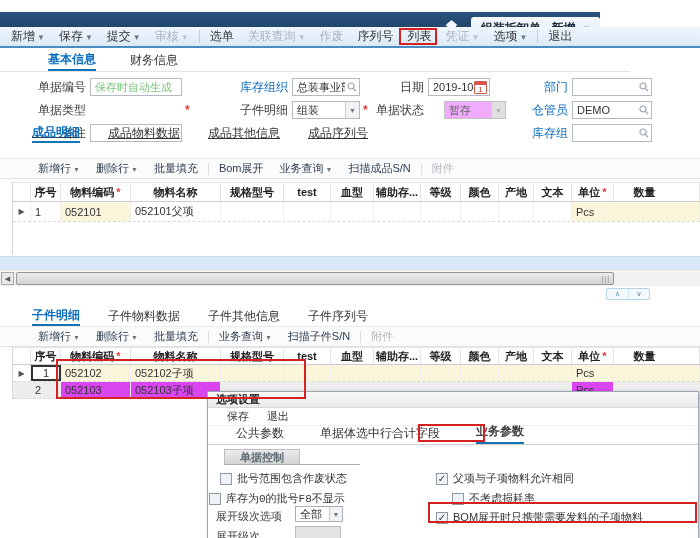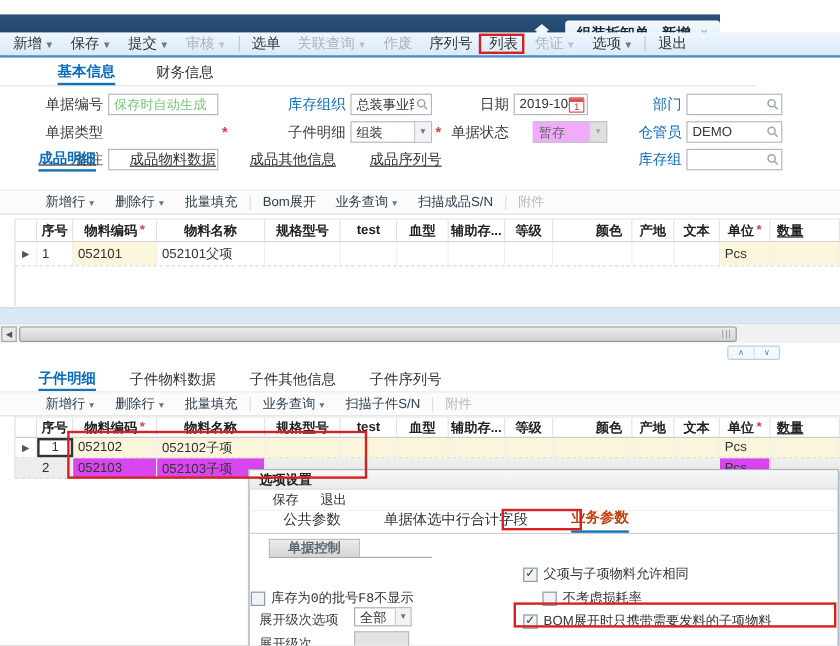--- a/index.html
+++ b/index.html
@@ -74,22 +74,22 @@
   
   .grid { position:absolute; left:12px; width:688px; border-left:1px solid #d8d8d8; }
   .grow { display:flex; border-bottom:1px dashed #dadada; background:#fff; }
   .grow.hdr { border-top:1px solid #e6e6e6; border-bottom:1px solid #cccccc; background:#fff;
               font-weight:bold; color:#222; }
   .gc { padding:0 4px; display:flex; align-items:center; white-space:nowrap; overflow:hidden;
         border-right:1px solid #f0f0f0; }
   .grow.hdr .gc { justify-content:center; border-right:1px solid #e4e4e4; }
   .w-sel{width:18px; justify-content:center; padding:0;} .w-seq{width:30px;} .w-code{width:70px;}
   .w-name{width:90px;} .w-spec{width:63px;} .w-test{width:47px;} .w-blood{width:43px;}
-  .w-aux{width:47px;} .w-grade{width:40px;} .w-color{width:38px;margin-left:28px;} .w-orig{width:35px;}
-  .w-text{width:38px;} .w-unit{width:42px;} .w-qty{flex:1; justify-content:flex-end; padding-right:28px;text-decoration:underline;}
+  .w-aux{width:47px;} .w-grade{width:40px;} .w-color{width:38px;} .w-orig{width:35px;}
+  .w-text{width:38px;} .w-unit{width:42px;} .w-qty{flex:1; justify-content:flex-end; padding-right:28px;}
   .cell-y { background:#fbf5dc; }
   .row-alt { background:#ededed; }
   .row-alt .cell-w { background:#d946ef; }
   .rowmark { font-size:8px; color:#555; }
   .cursor-cell { border:2px solid #333 !important; background:#fff; justify-content:center; }
 
   
   .blueband { position:absolute; left:0; top:256px; width:700px; height:13px;
               background:#d9e8f6; border-top:1px solid #c6daec; }
   .hscroll { position:absolute; left:0; top:269px; width:700px; height:17px; background:#f1f1f1;
@@ -110,21 +110,21 @@
   .dialog { position:absolute; left:207px; top:391px; width:492px; height:200px; background:#fff;
             border:1px solid #9aa7b3; box-shadow:2px 2px 5px rgba(0,0,0,.25); font-size:11px; }
   .dlg-title { height:16px; background:linear-gradient(#f8f8f8,#eaeaea); border-bottom:1px solid #d6d6d6;
                display:flex; align-items:center; padding-left:8px; font-weight:bold; color:#222; }
   .dlg-menu { height:18px; display:flex; align-items:center; padding-left:12px; gap:4px;
               border-bottom:1px solid #f0f0f0; }
   .dlg-menu .mi { padding:0 7px; color:#333; }
   .dlg-tabs { height:19px; display:flex; align-items:flex-end; gap:36px; padding-left:28px;
               border-bottom:1px solid #cfcfcf; font-size:12px; }
   .dtab { padding-bottom:2px; color:#333; }
-  .dtab.active { color:#c2410c; font-weight:bold; border-bottom:2px solid #1473b5; }
+  .dtab.active { color:#404040; font-weight:bold; border-bottom:2px solid #1473b5; }
   .dlg-body { position:relative; height:140px; }
   .grp-tab { position:absolute; left:16px; top:4px; width:76px; height:15px; text-align:center;
              line-height:15px; font-weight:bold; color:#5c6b72;
              background:linear-gradient(#ececec,#d4d4d4); border:1px solid #bdbdbd; border-bottom:none; }
   .grp-line { position:absolute; left:16px; top:19px; width:136px; height:1px; background:#aaa; }
   .cbrow { position:absolute; display:flex; align-items:center; gap:5px; }
   .cb { width:12px; height:12px; border:1px solid #919aa3; background:#eef3f8; display:flex;
         align-items:center; justify-content:center; font-size:10px; color:#3a3a3a; line-height:10px; }
   .dd { position:absolute; width:48px; height:16px; border:1px solid #a8aeb5; background:#fff;
         display:flex; align-items:center; }
@@ -415,20 +415,24 @@
     </div>
     <div class="dlg-tabs">
       <span class="dtab">公共参数</span>
       <span class="dtab">单据体选中行合计字段</span>
       <span class="dtab active">业务参数</span>
     </div>
     <div class="dlg-body">
       <div class="grp-tab">单据控制</div>
       <div class="grp-line"></div>
 
+      <div class="cbrow" style="left:12px; top:26px;">
+        <span class="cb"></span>
+        <span>批号范围包含作废状态</span>
+      </div>
       <div class="cbrow" style="left:1px; top:46px;font-family:Liberation Mono, monospace;">
         <span class="cb"></span>
         <span>库存为0的批号F8不显示</span>
       </div>
 
       <span class="dlg-lab" style="left:8px; top:64px; width:76px;">展开级次选项</span>
       <div class="dd" style="left:87px; top:61px;">
         <span class="val">全部</span>
         <span class="combo-arr">▼</span>
       </div>

